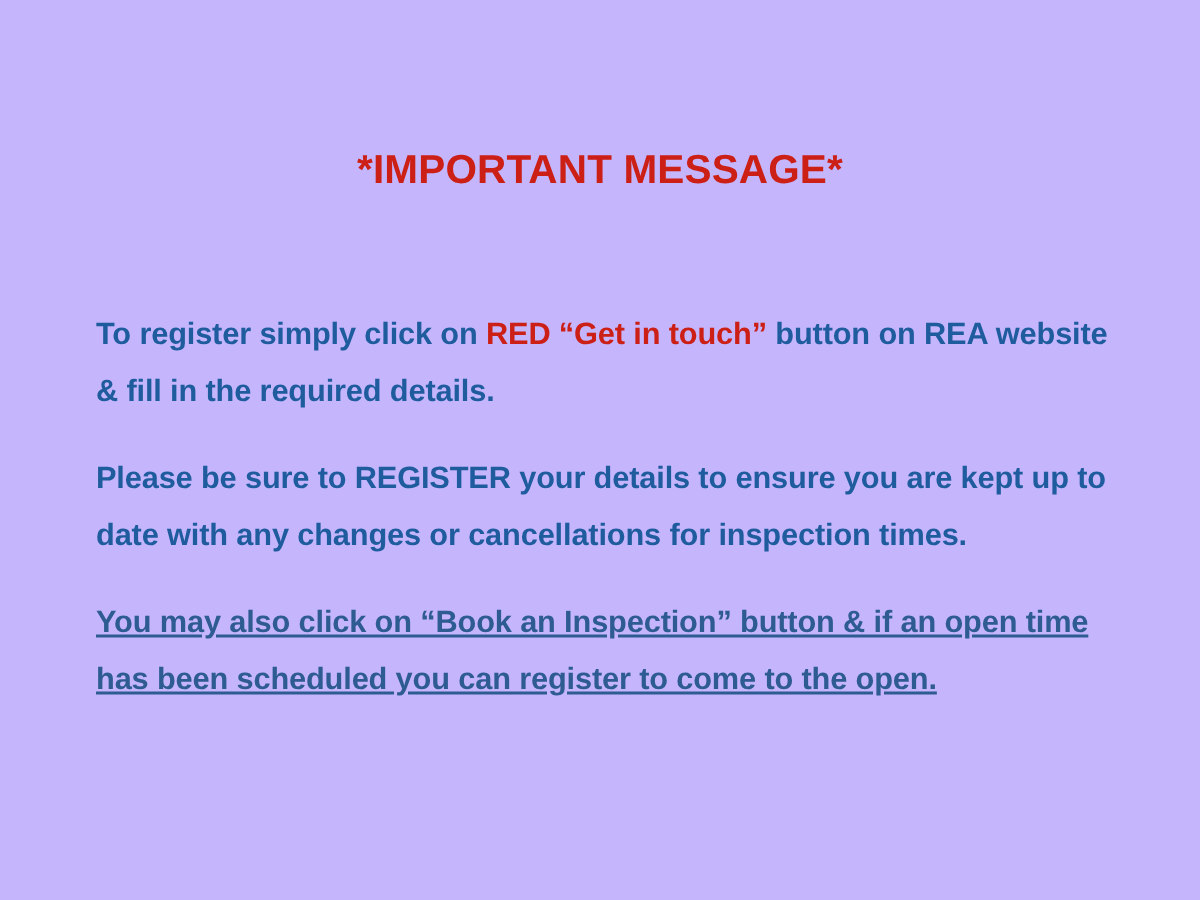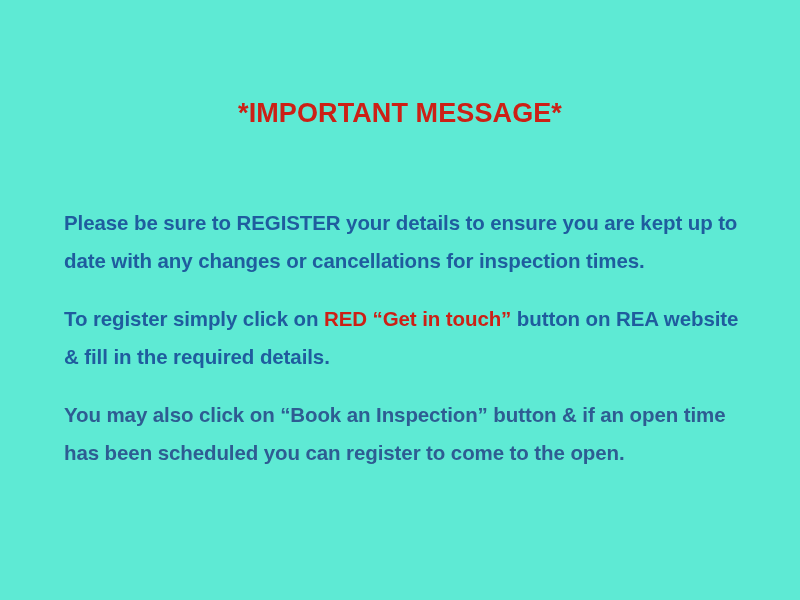--- a/index.html
+++ b/index.html
@@ -11,21 +11,21 @@
     height: 600px;
     background: #ffffff;
     font-family: "Liberation Sans", sans-serif;
     overflow: hidden;
   }
 
   .slide {
     position: relative;
     width: 800px;
     height: 600px;
-    background: #5eead4;
+    background: #c4b5fd;
     box-sizing: border-box;
   }
 
   
   .slide-title {
     position: absolute;
     left: 0;
     top: 98px;
     width: 800px;
     text-align: center;
@@ -50,42 +50,43 @@
     font-weight: bold;
     line-height: 38px;
     color: #1f5c9e;
     margin: 0 0 20px 0;
     text-align: left;
     letter-spacing: -0.1px;
   }
 
   .para:last-child {
     margin-bottom: 0;
+    text-decoration: underline;
   }
 
   
   .para.muted {
     color: #2e5c92;
   }
 
   .hl-red {
     color: #cc2016;
   }
 </style>
 </head>
 <body>
 
 <div class="slide">
 
   <div class="slide-title">*IMPORTANT MESSAGE*</div>
 
   <div class="body-block">
 
+    <p class="para"><span>To register simply click on </span><span class="hl-red">RED “Get in touch”</span><span> button on REA website &amp; fill in the required details.</span></p>
+
     <p class="para">Please be sure to REGISTER your details to ensure you are kept up to date with any changes or cancellations for inspection times.</p>
-
-    <p class="para"><span>To register simply click on </span><span class="hl-red">RED “Get in touch”</span><span> button on REA website &amp; fill in the required details.</span></p>
 
 
     <p class="para muted">You may also click on “Book an Inspection” button &amp; if an open time has been scheduled you can register to come to the open.</p>
 
   </div>
 
 </div>
 
 </body></html>

